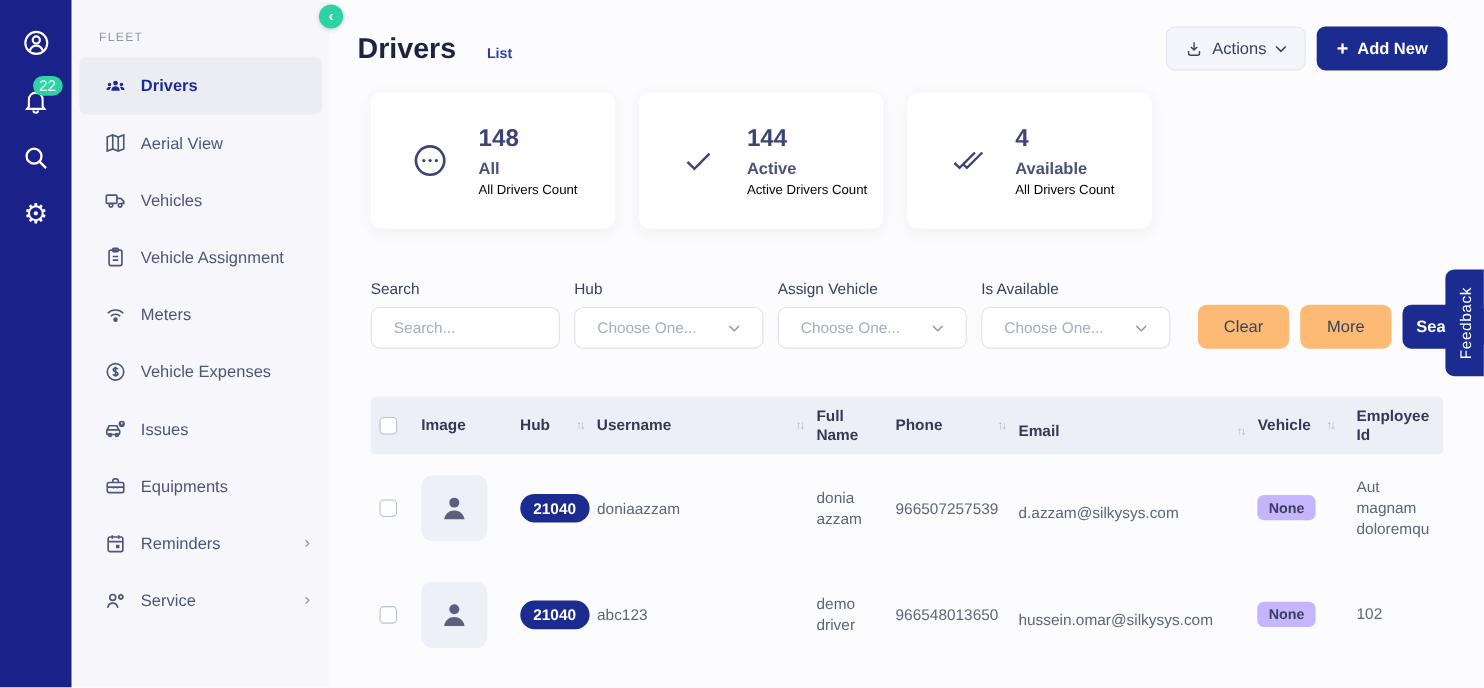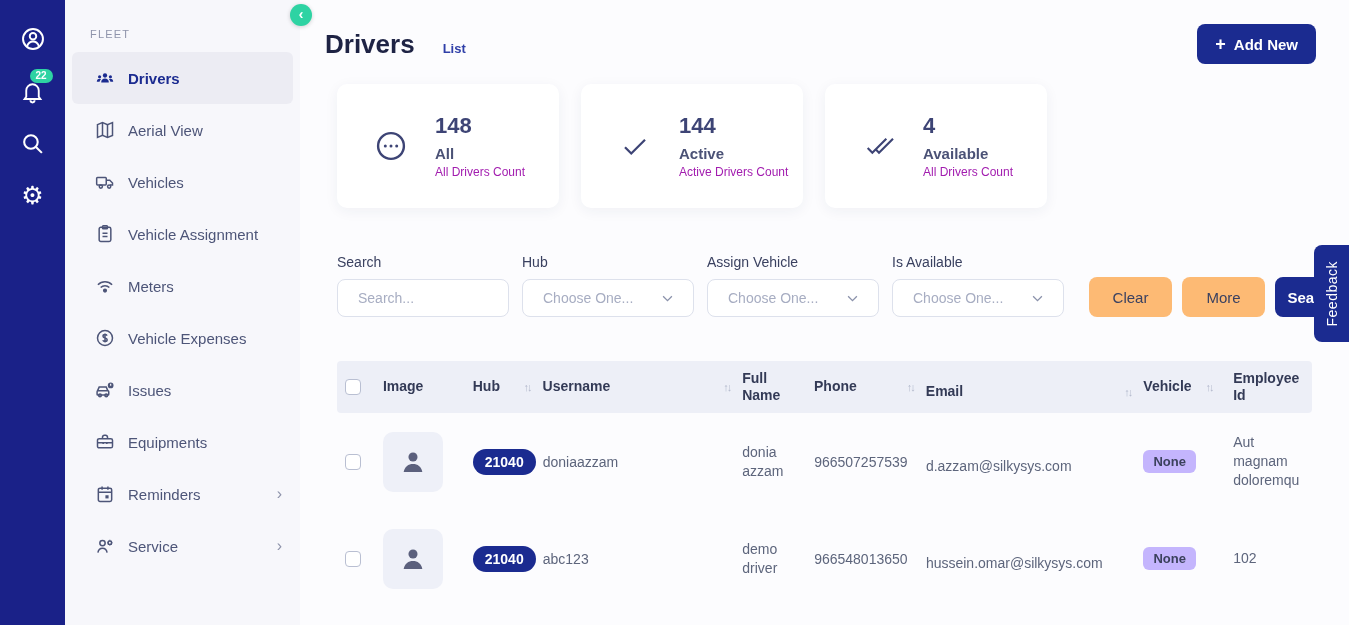--- a/index.html
+++ b/index.html
@@ -7,21 +7,21 @@
     font-family:"Liberation Sans", sans-serif; color:#4d5578; }
   .stage { position:relative; width:1349px; height:625px; }
 
   
   .icon-rail { position:absolute; left:0; top:0; width:65px; height:625px;
     background:#1a2188; display:flex; flex-direction:column; align-items:center;
     padding-top:26px; gap:26px; z-index:5; }
   .rail-btn { position:relative; width:26px; height:26px; display:flex;
     align-items:center; justify-content:center; cursor:pointer; }
   .rail-badge { position:absolute; top:-9px; left:10px; background:#2ed3a3; color:#fff;
-    font-size:10px; font-weight:bold; border-radius:9px; padding:2px 6px; line-height:1; }
+    font-size:14px; font-weight:normal; border-radius:9px; padding:2px 6px; line-height:1; }
   .gear-glyph { color:#fff; font-size:25px; line-height:1; }
 
   
   .sidebar { position:absolute; left:65px; top:0; width:235px; height:625px;
     background:#f7f7fb; z-index:4; }
   .side-item { display:flex; align-items:center; gap:13px; height:52px;
     padding:0 18px 0 30px; font-size:15px; color:#4d5578; cursor:pointer; }
   .side-item .chev { margin-left:auto; color:#8f94ab; font-size:16px; }
   .side-item.active { background:#ececf3; border-radius:6px; margin:0 7px;
     padding:0 11px 0 23px; color:#1b2b90; font-weight:bold; }
@@ -50,21 +50,21 @@
   .plus-glyph { font-size:18px; font-weight:bold; line-height:1; }
 
   
   .stats-row { display:flex; gap:22px; padding:20px 4px 0 37px; }
   .stat-card { width:222px; height:124px; background:#fff; border-radius:10px;
     box-shadow:0 3px 14px rgba(40,50,90,.06); display:flex; align-items:center;
     padding-left:34px; gap:24px; }
   .stat-icon { width:40px; display:flex; justify-content:center; }
   .stat-value { font-size:22px; font-weight:bold; color:#3d4475; }
   .stat-label { font-size:15px; font-weight:bold; color:#4b5276; margin-top:6px; }
-  .stat-sub { font-size:12px; color:#a21caf; margin-top:3px; }
+  .stat-sub { font-size:12px; color:#000000; margin-top:3px; }
 
   
   .filters { display:flex; align-items:flex-end; gap:13px; padding:46px 0 0 37px; }
   .fgroup { display:flex; flex-direction:column; }
   .flabel { font-size:14px; color:#3a4160; margin-bottom:9px; }
   .ffield { width:172px; height:38px; border:1px solid #dde1ec; border-radius:8px;
     background:#fff; font-size:14px; color:#a7adc2; padding:0 20px;
     display:flex; align-items:center; font-family:"Liberation Sans", sans-serif; }
   input.ffield::placeholder { color:#a7adc2; }
   .fselect { justify-content:space-between; cursor:pointer; }
@@ -241,20 +241,30 @@
   </div>
 
   <div class="collapse-btn">‹</div>
 
   <div class="main">
 
     <div class="page-header">
       <div class="page-title">Drivers</div>
       <div class="breadcrumb">List</div>
       <div class="header-actions">
+        <button class="btn btn-light">
+          <svg width="17" height="17" viewBox="0 0 24 24" fill="none" stroke="#3a4160" stroke-width="1.8">
+            <path d="M12 3.5v10M8 9.5l4 4 4-4"></path>
+              <path d="M5 14.5v3A2.5 2.5 0 0 0 7.5 20h9a2.5 2.5 0 0 0 2.5-2.5v-3"></path>
+          </svg>
+          <span>Actions</span>
+          <svg width="11" height="7" viewBox="0 0 12 8" fill="none" stroke="#3a4160" stroke-width="1.6">
+            <path d="M1 1.5l5 5 5-5"></path>
+          </svg>
+        </button>
         <button class="btn btn-primary">
           <span class="plus-glyph">+</span>
           <span>Add New</span>
         </button>
       </div>
     </div>
 
     <div class="stats-row">
       <div class="stat-card">
         <div class="stat-icon">

